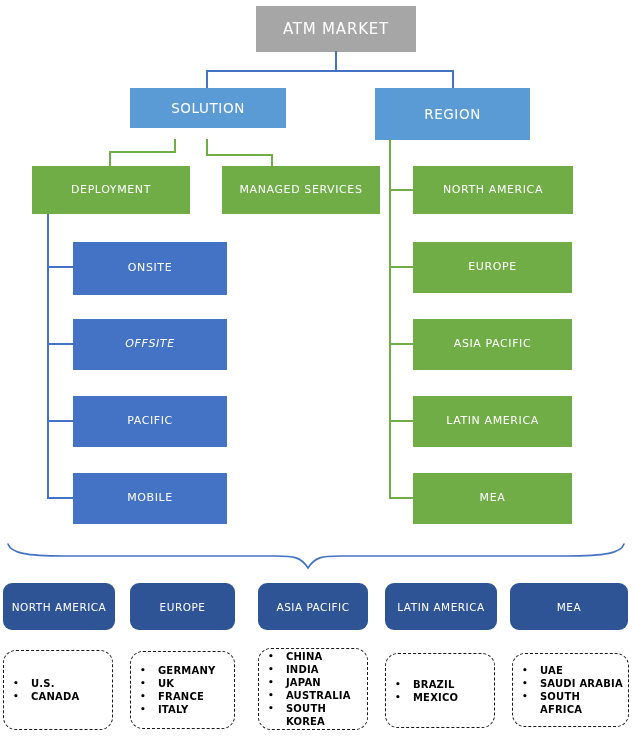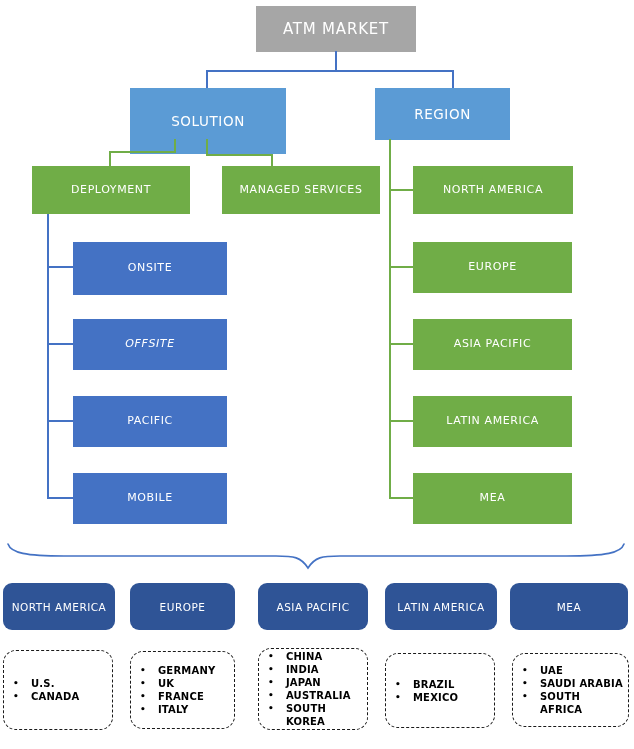--- a/index.html
+++ b/index.html
@@ -72,22 +72,22 @@
 
 <div class="canvas">
 
   <div class="node root" style="left:256px; top:6px; width:160px; height:46px;">ATM MARKET</div>
 
   <div class="line" style="left:335px; top:51px; width:2px;  height:21px;"></div>
   <div class="line" style="left:206px; top:70px; width:248px; height:2px;"></div>
   <div class="line" style="left:206px; top:70px; width:2px;  height:19px;"></div>
   <div class="line" style="left:452px; top:70px; width:2px;  height:19px;"></div>
 
-  <div class="node branch" style="left:130px; top:88px; width:156px; height:66px;">SOLUTION</div>
-  <div class="node branch" style="left:375px; top:88px; width:135px; height:52px;">REGION</div>
+  <div class="node branch" style="left:130px; top:88px; width:156px; height:40px;">SOLUTION</div>
+  <div class="node branch" style="left:375px; top:88px; width:155px; height:52px;">REGION</div>
 
   <div class="line g" style="left:174px; top:139px; width:2px;  height:14px;"></div>
   <div class="line g" style="left:109px; top:151px; width:67px; height:2px;"></div>
   <div class="line g" style="left:109px; top:151px; width:2px;  height:16px;"></div>
   <div class="line g" style="left:206px; top:139px; width:2px;  height:17px;"></div>
   <div class="line g" style="left:206px; top:154px; width:67px; height:2px;"></div>
   <div class="line g" style="left:271px; top:154px; width:2px;  height:13px;"></div>
 
   <div class="line g" style="left:389px; top:139px; width:2px; height:360px;"></div>
   <div class="line g" style="left:389px; top:189px; width:24px; height:2px;"></div>

